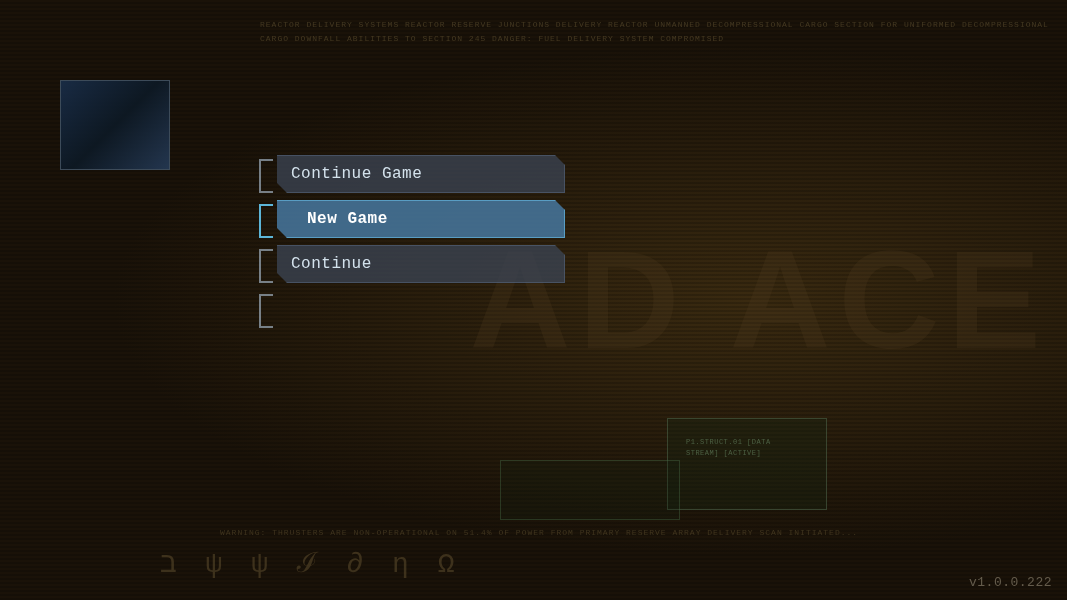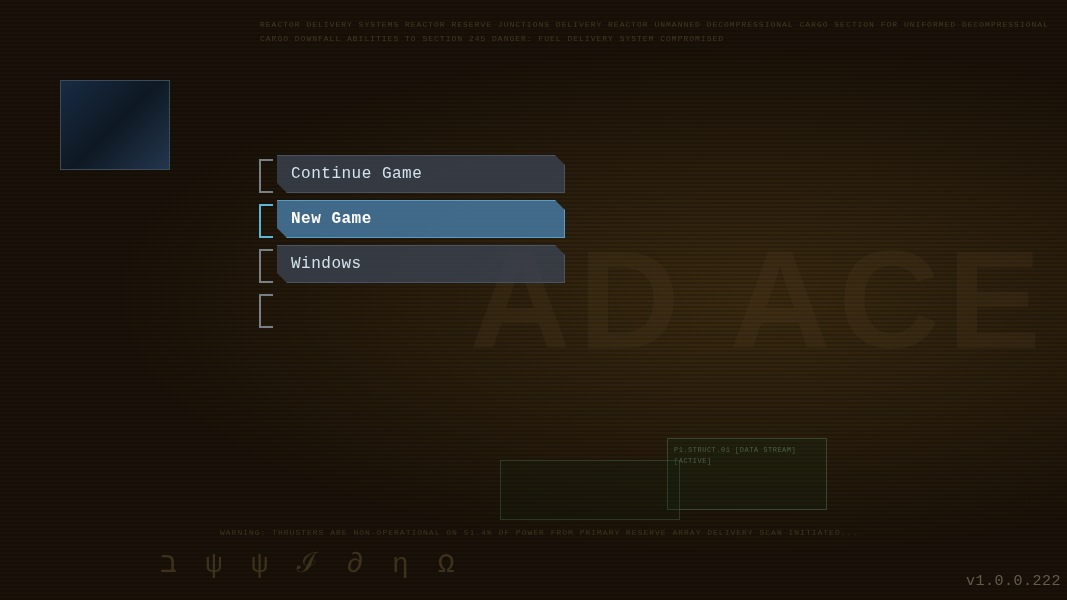--- a/index.html
+++ b/index.html
@@ -91,24 +91,24 @@
       letter-spacing: 6px;
       margin-top: 15px;
     }
 
     
     .warning-panel {
       position: absolute;
       right: 240px;
       bottom: 90px;
       width: 160px;
-      height: 72px;
+      height: 92px;
       border: 1px solid rgba(100, 130, 100, 0.4);
       background: rgba(20, 40, 20, 0.3);
-      padding: 6px;
+      padding: 18px;
       color: rgba(120, 160, 120, 0.5);
       font-size: 7px;
       letter-spacing: 0.5px;
       line-height: 1.6;
     }
 
     
     .left-panel {
       position: absolute;
       left: 60px;
@@ -208,29 +208,30 @@
       color: rgba(220, 235, 245, 0.95);
       font-size: 16px;
       font-family: 'Courier New', Courier, monospace;
       letter-spacing: 0.5px;
       font-weight: normal;
     }
 
     .menu-item.active .menu-label {
       color: #ffffff;
       font-weight: bold;
+      margin-left: 16px;
     }
 
     
     .version-text {
       position: absolute;
       bottom: 10px;
-      right: 6px;
+      right: 15px;
       color: rgba(150, 140, 120, 0.6);
-      font-size: 15px;
+      font-size: 13px;
       font-family: 'Courier New', monospace;
       letter-spacing: 0.5px;
     }
 
     
     .deco-panel-bc {
       position: absolute;
       bottom: 80px;
       left: 500px;
       width: 180px;
@@ -291,21 +292,21 @@
     </div>
     <div class="menu-item active">
       <div class="menu-bracket"></div>
       <div class="menu-label-bg">
         <span class="menu-label">New Game</span>
       </div>
     </div>
     <div class="menu-item">
       <div class="menu-bracket"></div>
       <div class="menu-label-bg">
-        <span class="menu-label">Windows</span>
+        <span class="menu-label">Continue</span>
       </div>
     </div>
     <div class="menu-item">
       <div class="menu-bracket"></div>
     </div>
   </div>
 
 <div class="version-text">v1.0.0.222</div>
 
 </body></html>

